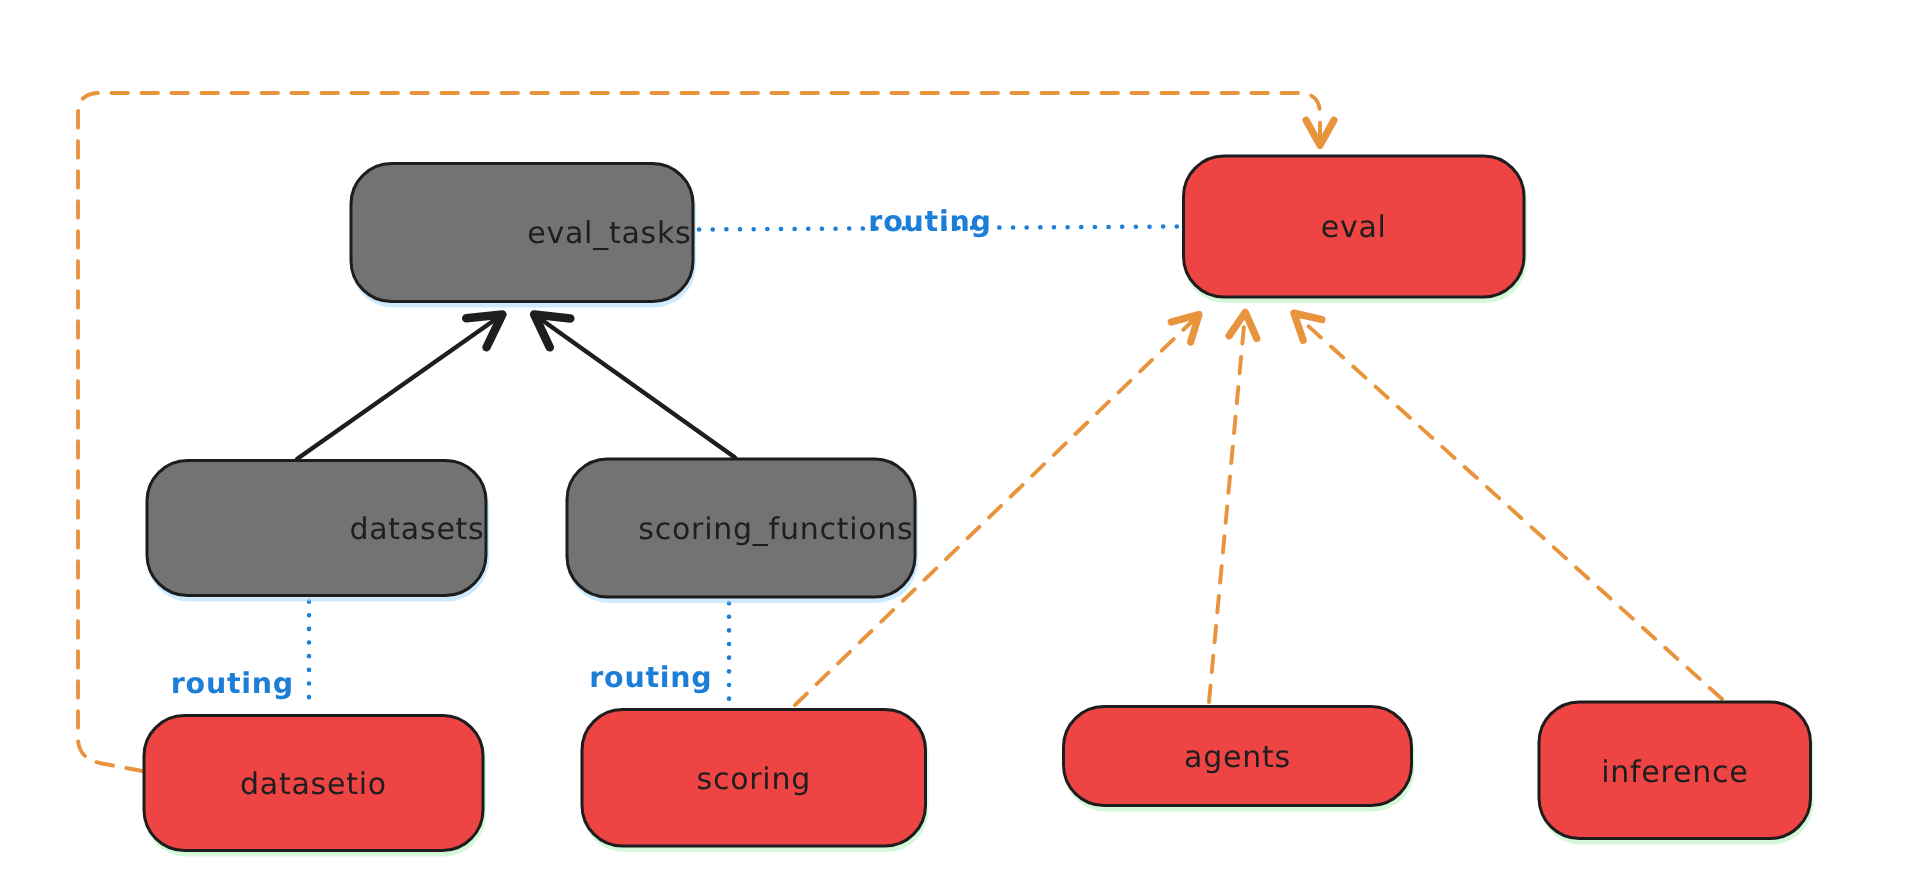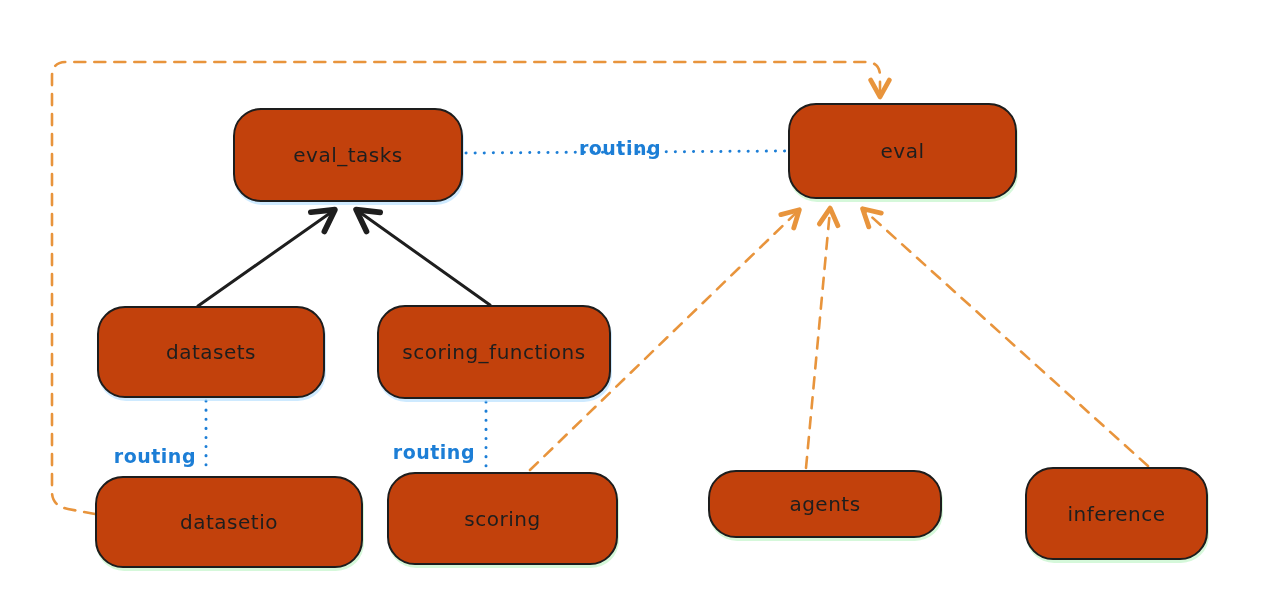--- a/index.html
+++ b/index.html
@@ -28,22 +28,22 @@
     display: flex;
     align-items: center;
     justify-content: center;
     border: 2.6px solid #1d1d1d;
     border-radius: 28px;
     font-size: 20px;
     letter-spacing: 0.5px;
     color: #1e1e1e;
     z-index: 2;
   }
-  .node.blue  { background: #c2410c; box-shadow: 1px 3px 0 rgba(165,216,255,.55); }
-  .node.green { background: #c2410c; box-shadow: 1px 3px 0 rgba(178,242,187,.55); }
+  .node.blue  { background: #737373; box-shadow: 1px 3px 0 rgba(165,216,255,.55); justify-content: flex-end; }
+  .node.green { background: #ef4444; box-shadow: 1px 3px 0 rgba(178,242,187,.55); }
   .edge-label {
     position: absolute;
     color: #1c7ed6;
     font-size: 19px;
     font-weight: bold;
     letter-spacing: 0.5px;
     z-index: 3;
     margin-top: 19px;
   }
 </style>
@@ -84,21 +84,21 @@
   </div>
 
   <div class="node blue" style="left:377px; top:305px; width:234px; height:94px;">
     <span>scoring_functions</span>
   </div>
 
   <div class="node blue" style="left:97px; top:306px; width:228px; height:92px;">
     <span>datasets</span>
   </div>
 
-  <div class="node green" style="left:95px; top:476px; width:268px; height:92px;">
+  <div class="node green" style="left:95px; top:476px; width:228px; height:92px;">
     <span>datasetio</span>
   </div>
 
   <div class="node green" style="left:387px; top:472px; width:231px; height:93px;">
     <span>scoring</span>
   </div>
 
   <div class="node green" style="left:708px; top:470px; width:234px; height:68px;">
     <span>agents</span>
   </div>

